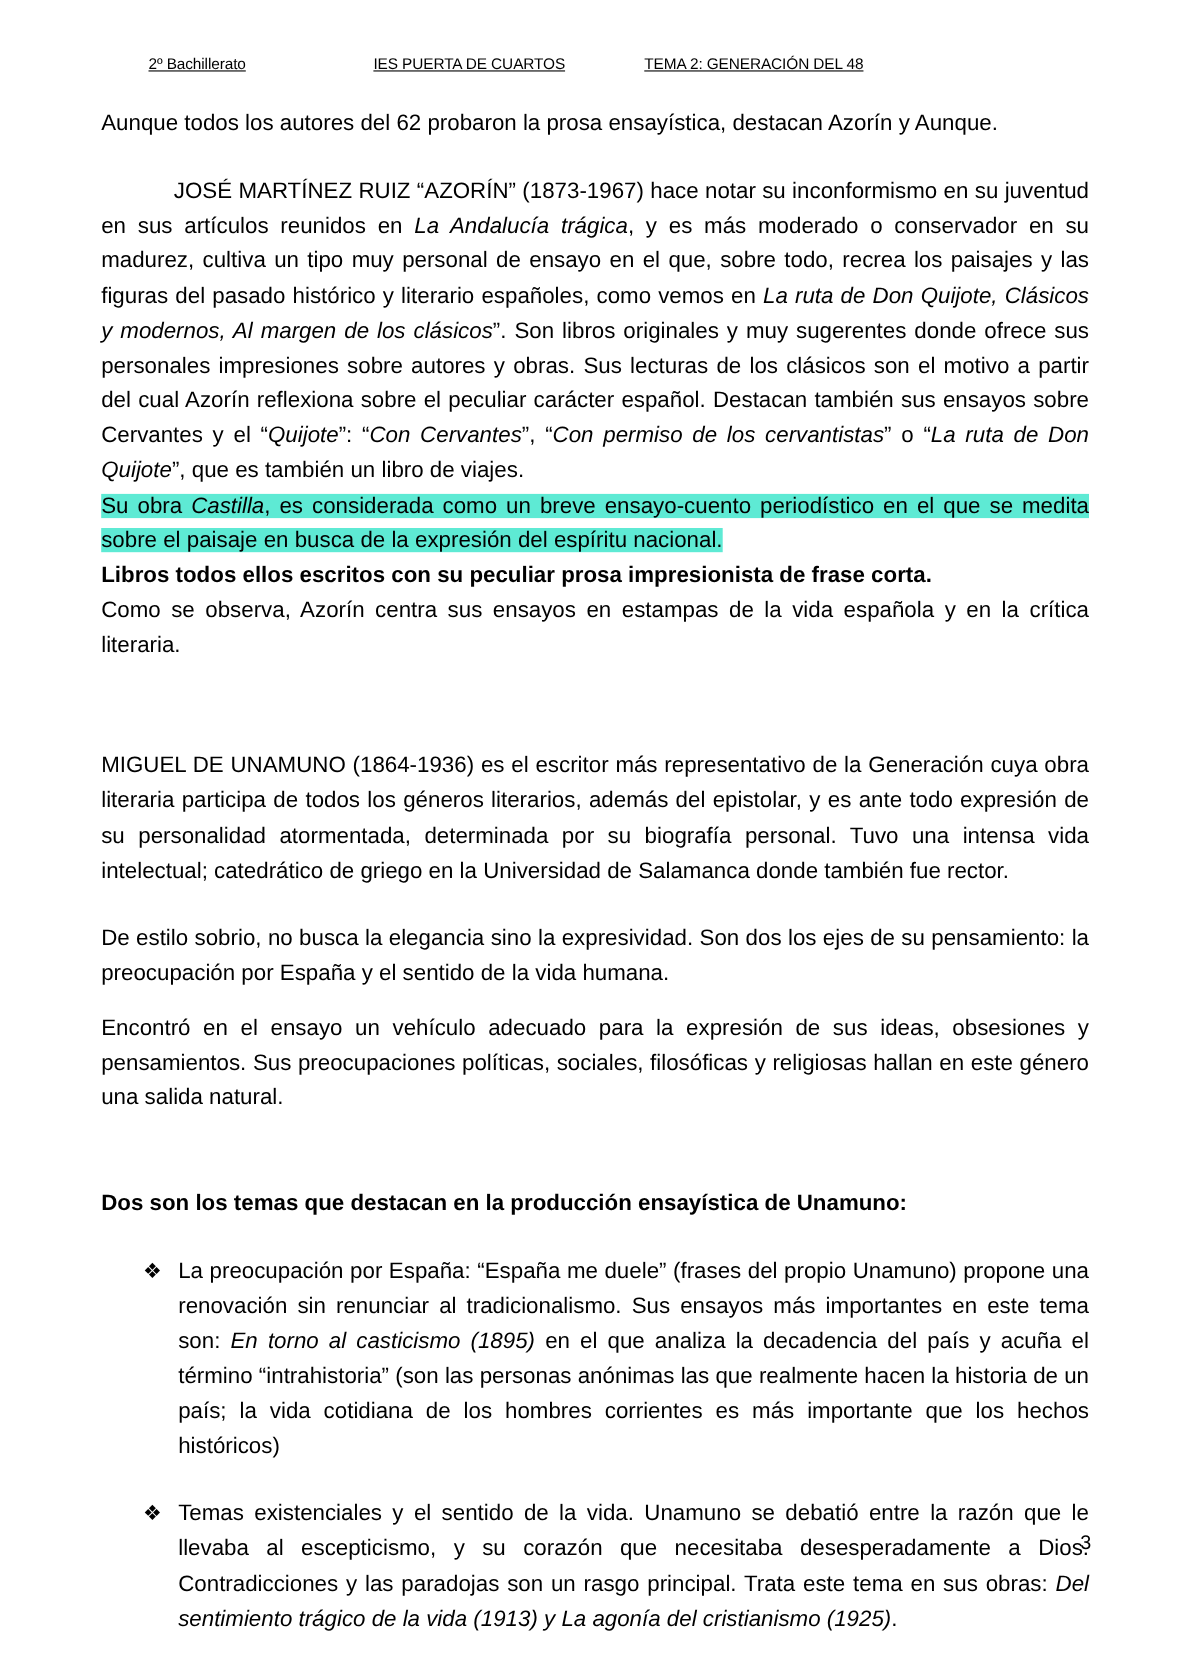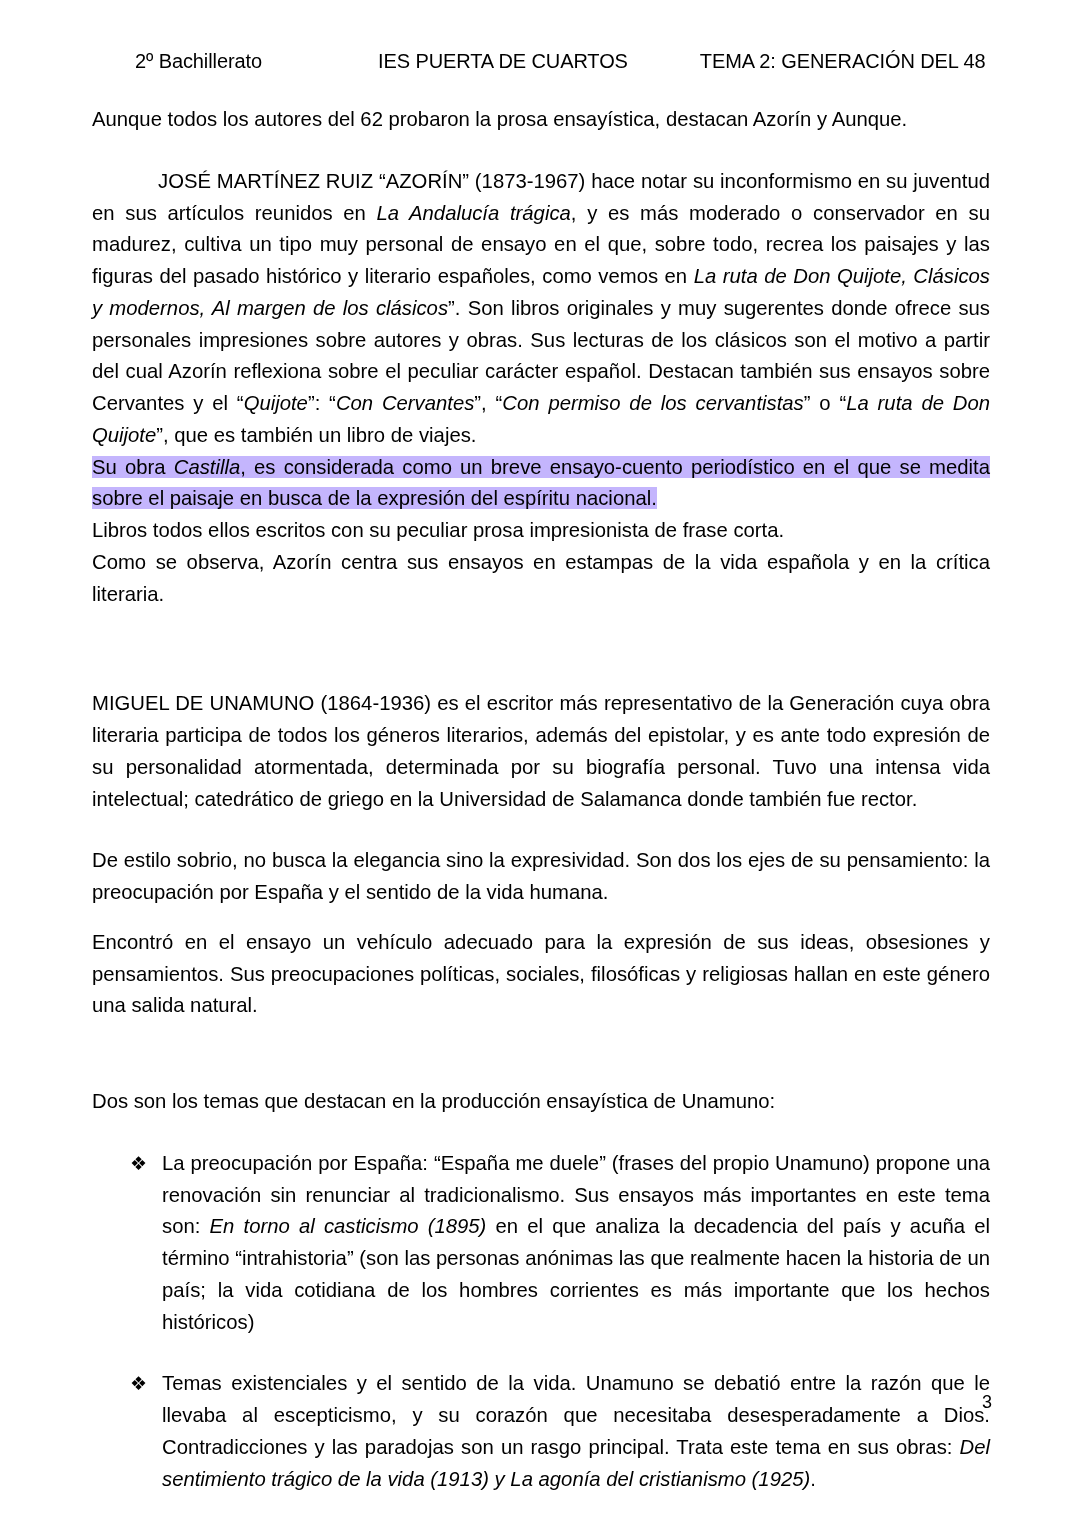--- a/index.html
+++ b/index.html
@@ -19,23 +19,24 @@
     position: relative;
     width: 1080px;
     height: 1525px;
     box-sizing: border-box;
     padding: 0;
   }
   .header {
     display: flex;
     align-items: baseline;
     padding: 50px 0 0 0;
-    font-size: 20px;
+    font-size: 14px;
     letter-spacing: -0.1px;
     white-space: nowrap;
+    text-decoration: underline;
   }
   .header .h-left   { margin-left: 135px; }
   .header .h-center { margin-left: 116px; }
   .header .h-right  { margin-left: 72px; }
 
   .body-area {
     margin: 0 90px 0 92px;
     font-size: 20.3px;
     line-height: 1.565;
   }
@@ -51,26 +52,26 @@
 
   .gap-sm  { height: 18px; }
   .gap-md  { height: 30px; }
   .gap-xl  { height: 64px; }
   .gap-xxl { height: 78px; }
 
   b, strong { font-weight: normal; }
   i, em { }
 
   .hl {
-    background-color: #c4b5fd;
+    background-color: #5eead4;
     box-decoration-break: clone;
     -webkit-box-decoration-break: clone;
   }
 
-  .noj { text-align: left; }
+  .noj { text-align: left; font-weight: bold; }
 
   ul.bullets {
     list-style: none;
     margin: 0;
     padding: 0;
   }
   ul.bullets > li {
     position: relative;
     padding-left: 70px;
     margin-bottom: 30px;

